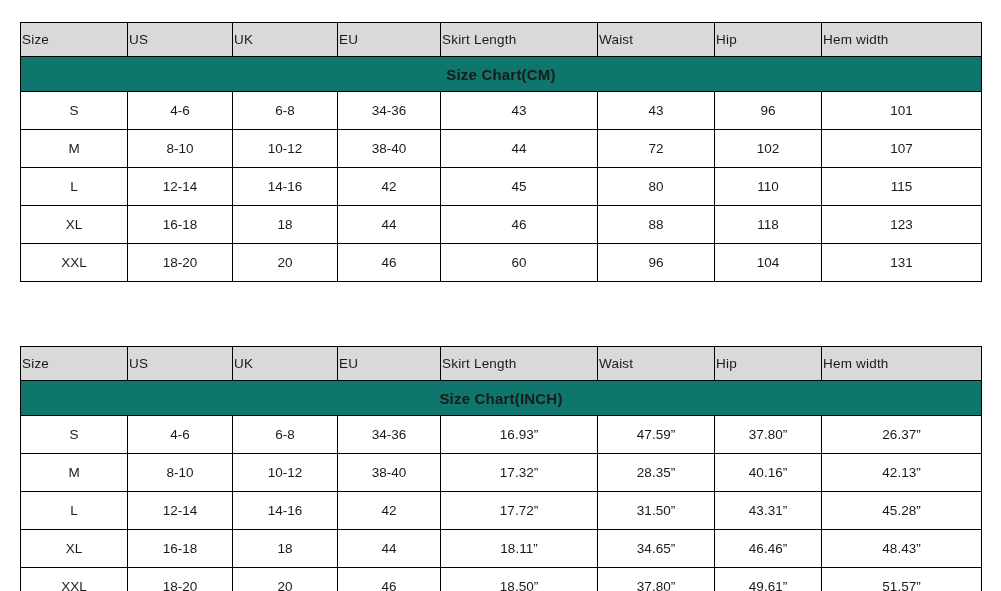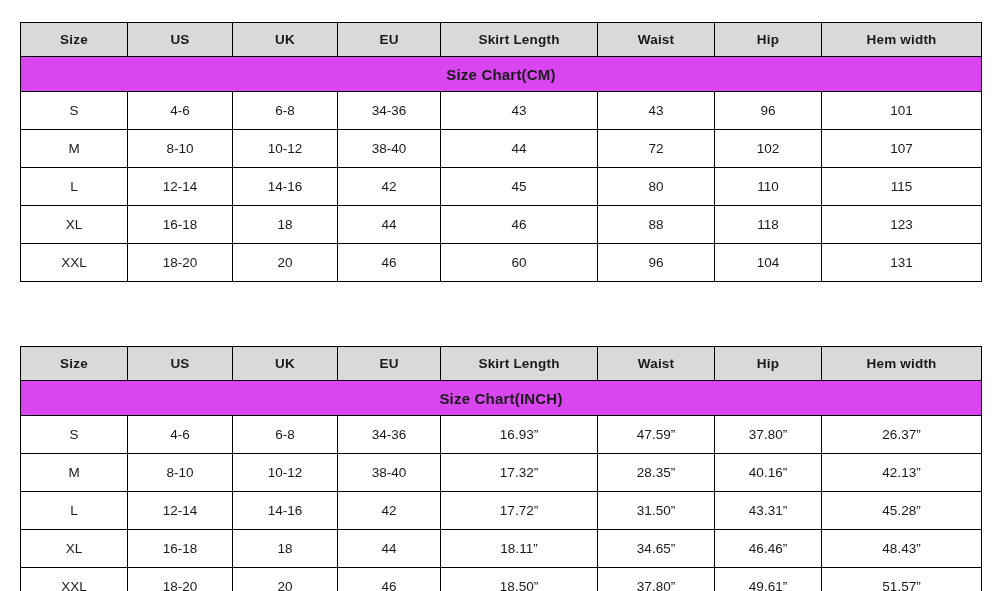--- a/index.html
+++ b/index.html
@@ -28,35 +28,35 @@
   }
   .chart-block + .chart-block {
     margin-top: 64px;
   }
   table {
     border-collapse: collapse;
     width: 961px;
     table-layout: fixed;
   }
   .title-row td {
-    background: #d946ef;
+    background: #0f766e;
     text-align: center;
     font-weight: bold;
     font-size: 15px;
     height: 32px;
     border: 1px solid #000000;
     letter-spacing: 0.2px;
   }
   thead th {
     background: #d9d9d9;
-    font-weight: bold;
+    font-weight: normal;
     font-size: 13.5px;
     height: 31px;
     border: 1px solid #000000;
-    text-align: center;
+    text-align: left;
     letter-spacing: 0.2px;
   }
   tbody td {
     height: 35px;
     border: 1px solid #000000;
     text-align: center;
     font-size: 13.5px;
     background: #ffffff;
   }
   

